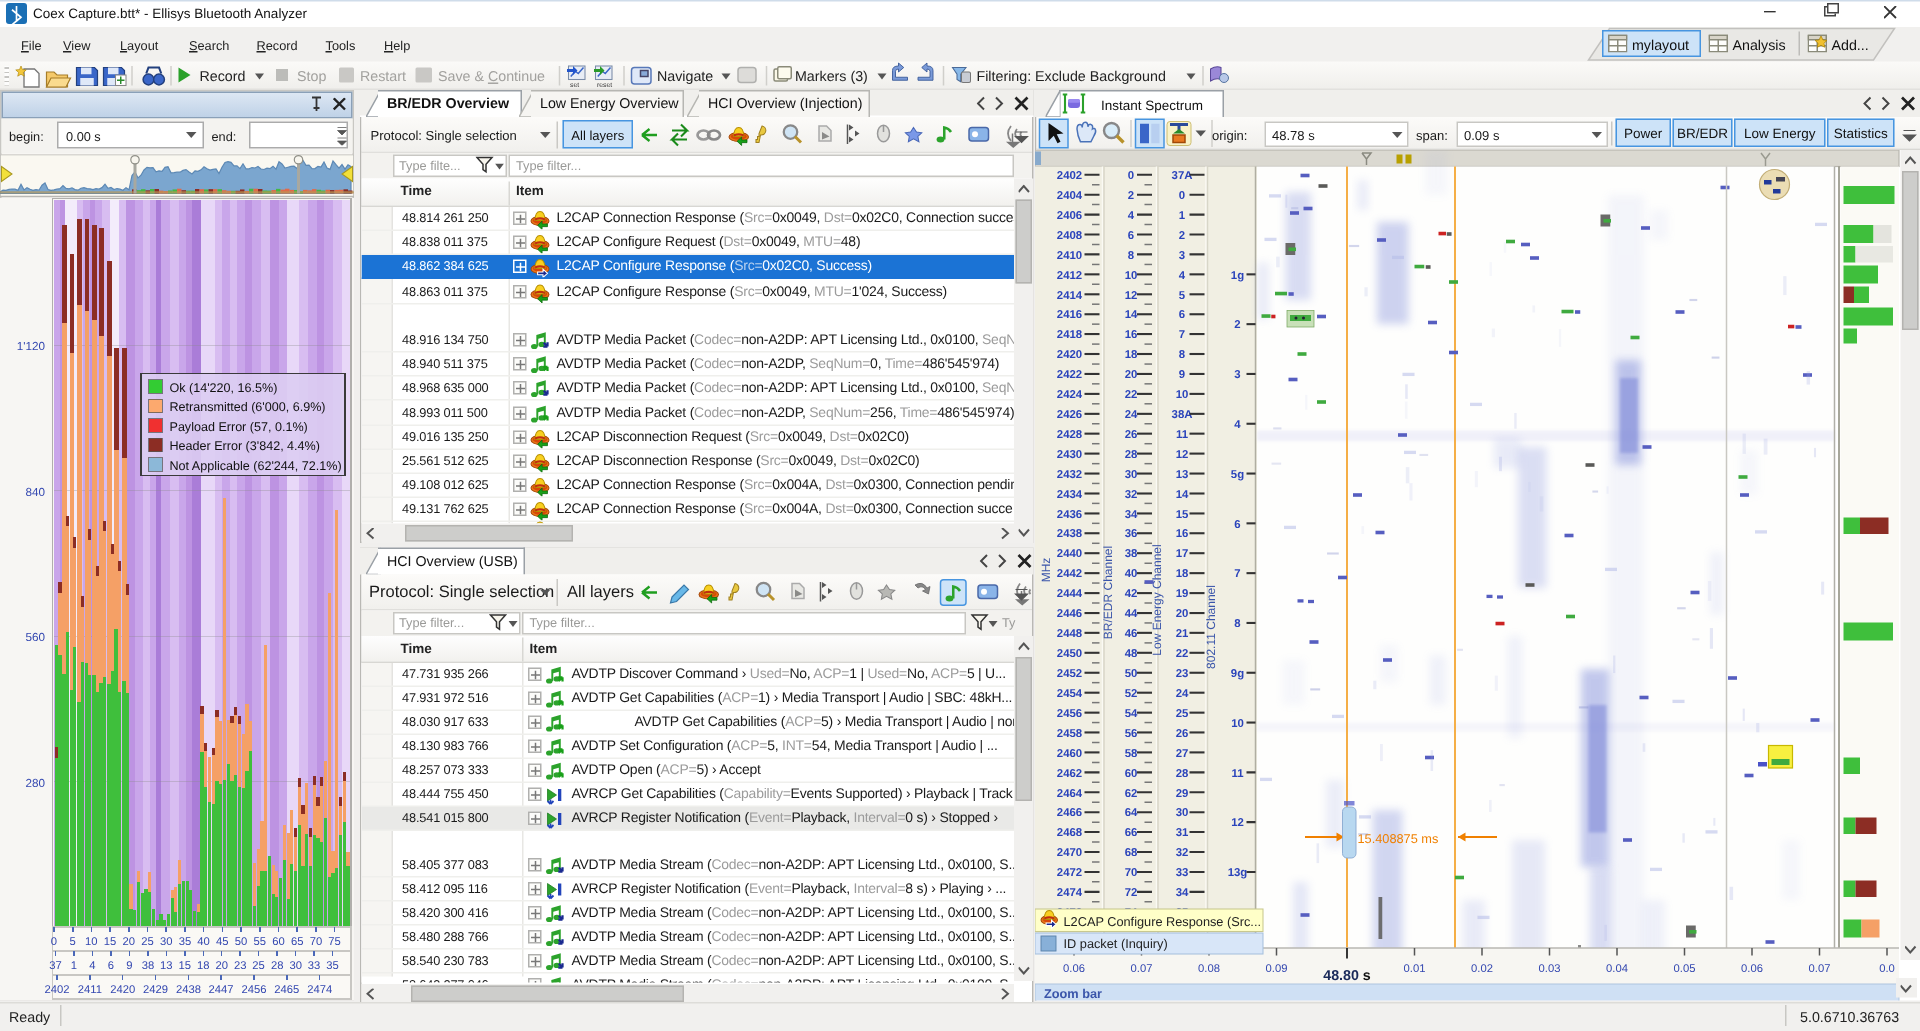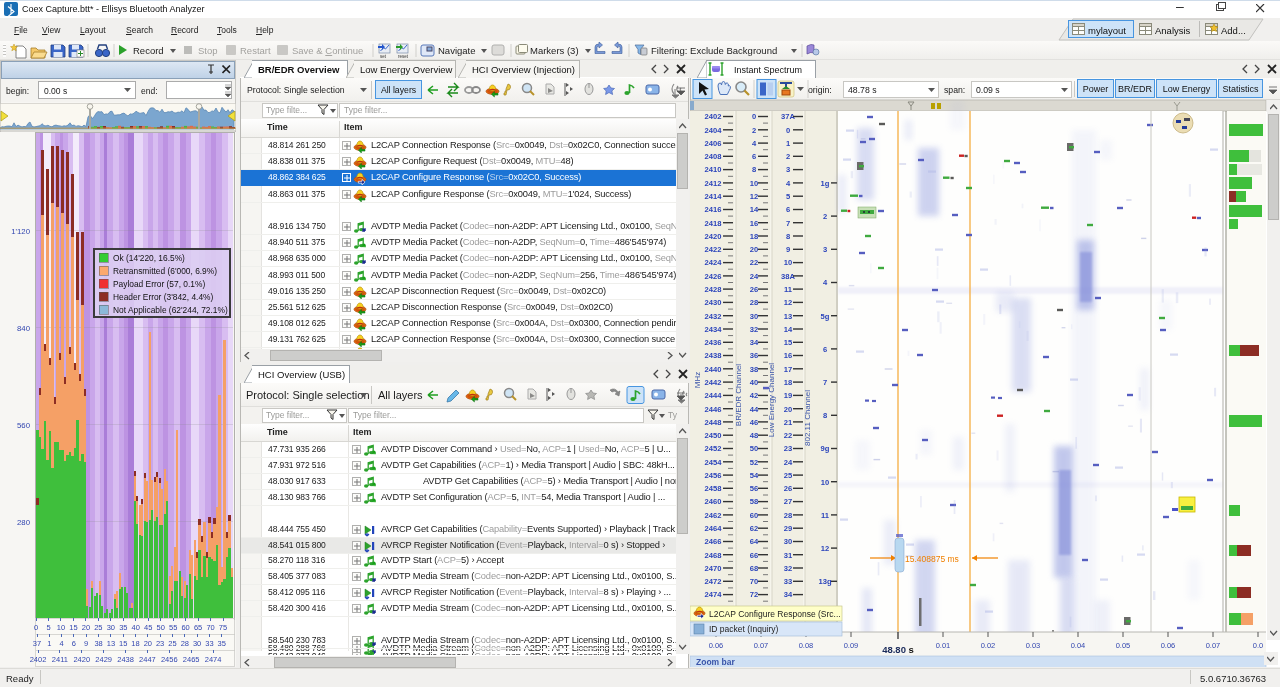--- a/index.html
+++ b/index.html
@@ -942,60 +942,60 @@
         </svg>
         <svg class="abs" style="left:122px;top:1px" width="15" height="14">
           <ellipse cx="3.2" cy="11" rx="2.2" ry="1.7" fill="#2ca32c"></ellipse>
           <ellipse cx="8.2" cy="9.6" rx="2.2" ry="1.7" fill="#2ca32c"></ellipse>
           <path d="M5.2 11 v-7.2 l5 -1.4 v7.2" stroke="#2ca32c" stroke-width="1.3" fill="none"></path>
           <path d="M5.2 3.8 l5 -1.4 v2.2 l-5 1.4 z" fill="#2ca32c"></path>
           <path d="M9.5 11 l2.5 -2.5 m0 0 h-2.8 m2.8 0 v2.8" stroke="#18a018" stroke-width="1.5" fill="none"></path>
         </svg>
         <span class="abs" style="left:140px;top:2px;font-size:9.3px;letter-spacing:-0.15px;white-space:nowrap;"><span style="color:#1a1a1a;">AVDTP Set Configuration (</span><span style="color:#9b9b9b;">ACP=</span><span style="color:#1a1a1a;">5, </span><span style="color:#9b9b9b;">INT=</span><span style="color:#1a1a1a;">54, Media Transport | Audio | ...</span></span>
       </div>
-      <div class="abs" style="left:0;top:80px;width:100%;height:16px;border-bottom:1px solid #efefec;overflow:hidden;">
-        <span class="abs" style="left:27px;top:2px;font-size:8.5px;letter-spacing:-0.1px;color:#1a1a1a;white-space:nowrap;">48.444 755 450</span>
-        <span class="abs" style="left:111px;top:3px;width:9px;height:9px;border:1px solid #b0b0ae;background:#fcfcfa;"></span>
-        <svg class="abs" style="left:112.5px;top:4.5px" width="6" height="6">
-          <path d="M3 0 V6 M0 3 H6" stroke="#777" stroke-width="1"></path>
-        </svg>
-        <svg class="abs" style="left:122px;top:1px" width="15" height="14">
-          <path d="M2 3 l6 4 l-6 4 z" fill="#2ca32c" stroke="#1a7a1a" stroke-width="0.5"></path>
-          <rect x="9" y="3" width="2.2" height="8" fill="#2244bb"></rect>
-          <path d="M4 10 l0 3 m0 0 l-2 -2 m2 2 l2 -2" stroke="#2244bb" stroke-width="1.2" fill="none"></path>
-        </svg>
-        <span class="abs" style="left:140px;top:2px;font-size:9.3px;letter-spacing:-0.15px;white-space:nowrap;"><span style="color:#1a1a1a;">AVRCP Get Capabilities (</span><span style="color:#9b9b9b;">Capability=</span><span style="color:#1a1a1a;">Events Supported) › Playback | Track</span></span>
-      </div>
-      <div class="abs" style="left:0;top:96px;width:100%;height:16px;background:#e9e9e7;border-bottom:1px solid #efefec;overflow:hidden;">
-        <span class="abs" style="left:27px;top:2px;font-size:8.5px;letter-spacing:-0.1px;color:#1a1a1a;white-space:nowrap;">48.541 015 800</span>
-        <span class="abs" style="left:111px;top:3px;width:9px;height:9px;border:1px solid #b0b0ae;background:#fcfcfa;"></span>
-        <svg class="abs" style="left:112.5px;top:4.5px" width="6" height="6">
-          <path d="M3 0 V6 M0 3 H6" stroke="#777" stroke-width="1"></path>
-        </svg>
-        <svg class="abs" style="left:122px;top:1px" width="15" height="14">
-          <path d="M2 3 l6 4 l-6 4 z" fill="#2ca32c" stroke="#1a7a1a" stroke-width="0.5"></path>
-          <rect x="9" y="3" width="2.2" height="8" fill="#2244bb"></rect>
-          <path d="M4 10 l0 3 m0 0 l-2 -2 m2 2 l2 -2" stroke="#2244bb" stroke-width="1.2" fill="none"></path>
-        </svg>
-        <span class="abs" style="left:140px;top:2px;font-size:9.3px;letter-spacing:-0.15px;white-space:nowrap;"><span style="color:#1a1a1a;">AVRCP Register Notification (</span><span style="color:#9b9b9b;">Event=</span><span style="color:#1a1a1a;">Playback, </span><span style="color:#9b9b9b;">Interval=</span><span style="color:#1a1a1a;">0 s) › Stopped ›</span></span>
-      </div>
-      <div class="abs" style="left:0;top:111px;width:100%;height:16px;border-bottom:1px solid #efefec;overflow:hidden;">
-        <span class="abs" style="left:27px;top:2px;font-size:8.5px;letter-spacing:-0.1px;color:#1a1a1a;white-space:nowrap;">58.270 118 316</span>
+      <div class="abs" style="left:0;top:64px;width:100%;height:16px;border-bottom:1px solid #efefec;overflow:hidden;">
+        <span class="abs" style="left:27px;top:2px;font-size:8.5px;letter-spacing:-0.1px;color:#1a1a1a;white-space:nowrap;">48.257 073 333</span>
         <span class="abs" style="left:111px;top:3px;width:9px;height:9px;border:1px solid #b0b0ae;background:#fcfcfa;"></span>
         <svg class="abs" style="left:112.5px;top:4.5px" width="6" height="6">
           <path d="M3 0 V6 M0 3 H6" stroke="#777" stroke-width="1"></path>
         </svg>
         <svg class="abs" style="left:122px;top:1px" width="15" height="14">
           <ellipse cx="3.2" cy="11" rx="2.2" ry="1.7" fill="#2ca32c"></ellipse>
           <ellipse cx="8.2" cy="9.6" rx="2.2" ry="1.7" fill="#2ca32c"></ellipse>
           <path d="M5.2 11 v-7.2 l5 -1.4 v7.2" stroke="#2ca32c" stroke-width="1.3" fill="none"></path>
           <path d="M5.2 3.8 l5 -1.4 v2.2 l-5 1.4 z" fill="#2ca32c"></path>
           <path d="M9.5 11 l2.5 -2.5 m0 0 h-2.8 m2.8 0 v2.8" stroke="#18a018" stroke-width="1.5" fill="none"></path>
         </svg>
-        <span class="abs" style="left:140px;top:2px;font-size:9.3px;letter-spacing:-0.15px;white-space:nowrap;"><span style="color:#1a1a1a;">AVDTP Start (</span><span style="color:#9b9b9b;">ACP=</span><span style="color:#1a1a1a;">5) › Accept</span></span>
+        <span class="abs" style="left:140px;top:2px;font-size:9.3px;letter-spacing:-0.15px;white-space:nowrap;"><span style="color:#1a1a1a;">AVDTP Open (</span><span style="color:#9b9b9b;">ACP=</span><span style="color:#1a1a1a;">5) › Accept</span></span>
+      </div>
+      <div class="abs" style="left:0;top:80px;width:100%;height:16px;border-bottom:1px solid #efefec;overflow:hidden;">
+        <span class="abs" style="left:27px;top:2px;font-size:8.5px;letter-spacing:-0.1px;color:#1a1a1a;white-space:nowrap;">48.444 755 450</span>
+        <span class="abs" style="left:111px;top:3px;width:9px;height:9px;border:1px solid #b0b0ae;background:#fcfcfa;"></span>
+        <svg class="abs" style="left:112.5px;top:4.5px" width="6" height="6">
+          <path d="M3 0 V6 M0 3 H6" stroke="#777" stroke-width="1"></path>
+        </svg>
+        <svg class="abs" style="left:122px;top:1px" width="15" height="14">
+          <path d="M2 3 l6 4 l-6 4 z" fill="#2ca32c" stroke="#1a7a1a" stroke-width="0.5"></path>
+          <rect x="9" y="3" width="2.2" height="8" fill="#2244bb"></rect>
+          <path d="M4 10 l0 3 m0 0 l-2 -2 m2 2 l2 -2" stroke="#2244bb" stroke-width="1.2" fill="none"></path>
+        </svg>
+        <span class="abs" style="left:140px;top:2px;font-size:9.3px;letter-spacing:-0.15px;white-space:nowrap;"><span style="color:#1a1a1a;">AVRCP Get Capabilities (</span><span style="color:#9b9b9b;">Capability=</span><span style="color:#1a1a1a;">Events Supported) › Playback | Track</span></span>
+      </div>
+      <div class="abs" style="left:0;top:96px;width:100%;height:16px;background:#e9e9e7;border-bottom:1px solid #efefec;overflow:hidden;">
+        <span class="abs" style="left:27px;top:2px;font-size:8.5px;letter-spacing:-0.1px;color:#1a1a1a;white-space:nowrap;">48.541 015 800</span>
+        <span class="abs" style="left:111px;top:3px;width:9px;height:9px;border:1px solid #b0b0ae;background:#fcfcfa;"></span>
+        <svg class="abs" style="left:112.5px;top:4.5px" width="6" height="6">
+          <path d="M3 0 V6 M0 3 H6" stroke="#777" stroke-width="1"></path>
+        </svg>
+        <svg class="abs" style="left:122px;top:1px" width="15" height="14">
+          <path d="M2 3 l6 4 l-6 4 z" fill="#2ca32c" stroke="#1a7a1a" stroke-width="0.5"></path>
+          <rect x="9" y="3" width="2.2" height="8" fill="#2244bb"></rect>
+          <path d="M4 10 l0 3 m0 0 l-2 -2 m2 2 l2 -2" stroke="#2244bb" stroke-width="1.2" fill="none"></path>
+        </svg>
+        <span class="abs" style="left:140px;top:2px;font-size:9.3px;letter-spacing:-0.15px;white-space:nowrap;"><span style="color:#1a1a1a;">AVRCP Register Notification (</span><span style="color:#9b9b9b;">Event=</span><span style="color:#1a1a1a;">Playback, </span><span style="color:#9b9b9b;">Interval=</span><span style="color:#1a1a1a;">0 s) › Stopped ›</span></span>
       </div>
       <div class="abs" style="left:0;top:127px;width:100%;height:16px;border-bottom:1px solid #efefec;overflow:hidden;">
         <span class="abs" style="left:27px;top:2px;font-size:8.5px;letter-spacing:-0.1px;color:#1a1a1a;white-space:nowrap;">58.405 377 083</span>
         <span class="abs" style="left:111px;top:3px;width:9px;height:9px;border:1px solid #b0b0ae;background:#fcfcfa;"></span>
         <svg class="abs" style="left:112.5px;top:4.5px" width="6" height="6">
           <path d="M3 0 V6 M0 3 H6" stroke="#777" stroke-width="1"></path>
         </svg>
         <svg class="abs" style="left:122px;top:1px" width="15" height="14">
           <ellipse cx="3.2" cy="11" rx="2.2" ry="1.7" fill="#2ca32c"></ellipse>
           <ellipse cx="8.2" cy="9.6" rx="2.2" ry="1.7" fill="#2ca32c"></ellipse>
@@ -1026,21 +1026,21 @@
         </svg>
         <svg class="abs" style="left:122px;top:1px" width="15" height="14">
           <ellipse cx="3.2" cy="11" rx="2.2" ry="1.7" fill="#2ca32c"></ellipse>
           <ellipse cx="8.2" cy="9.6" rx="2.2" ry="1.7" fill="#2ca32c"></ellipse>
           <path d="M5.2 11 v-7.2 l5 -1.4 v7.2" stroke="#2ca32c" stroke-width="1.3" fill="none"></path>
           <path d="M5.2 3.8 l5 -1.4 v2.2 l-5 1.4 z" fill="#2ca32c"></path>
           <path d="M9.5 8.5 l2.5 2.5 m0 0 h-2.8 m2.8 0 v-2.8" stroke="#1a2a90" stroke-width="1.5" fill="none"></path>
         </svg>
         <span class="abs" style="left:140px;top:2px;font-size:9.3px;letter-spacing:-0.15px;white-space:nowrap;"><span style="color:#1a1a1a;">AVDTP Media Stream (</span><span style="color:#9b9b9b;">Codec=</span><span style="color:#1a1a1a;">non-A2DP: APT Licensing Ltd., 0x0100, S...</span></span>
       </div>
-      <div class="abs" style="left:0;top:175px;width:100%;height:16px;border-bottom:1px solid #efefec;overflow:hidden;margin-top:24px;">
+      <div class="abs" style="left:0;top:175px;width:100%;height:16px;border-bottom:1px solid #efefec;overflow:hidden;">
         <span class="abs" style="left:27px;top:2px;font-size:8.5px;letter-spacing:-0.1px;color:#1a1a1a;white-space:nowrap;">58.480 288 766</span>
         <span class="abs" style="left:111px;top:3px;width:9px;height:9px;border:1px solid #b0b0ae;background:#fcfcfa;"></span>
         <svg class="abs" style="left:112.5px;top:4.5px" width="6" height="6">
           <path d="M3 0 V6 M0 3 H6" stroke="#777" stroke-width="1"></path>
         </svg>
         <svg class="abs" style="left:122px;top:1px" width="15" height="14">
           <ellipse cx="3.2" cy="11" rx="2.2" ry="1.7" fill="#2ca32c"></ellipse>
           <ellipse cx="8.2" cy="9.6" rx="2.2" ry="1.7" fill="#2ca32c"></ellipse>
           <path d="M5.2 11 v-7.2 l5 -1.4 v7.2" stroke="#2ca32c" stroke-width="1.3" fill="none"></path>
           <path d="M5.2 3.8 l5 -1.4 v2.2 l-5 1.4 z" fill="#2ca32c"></path>

